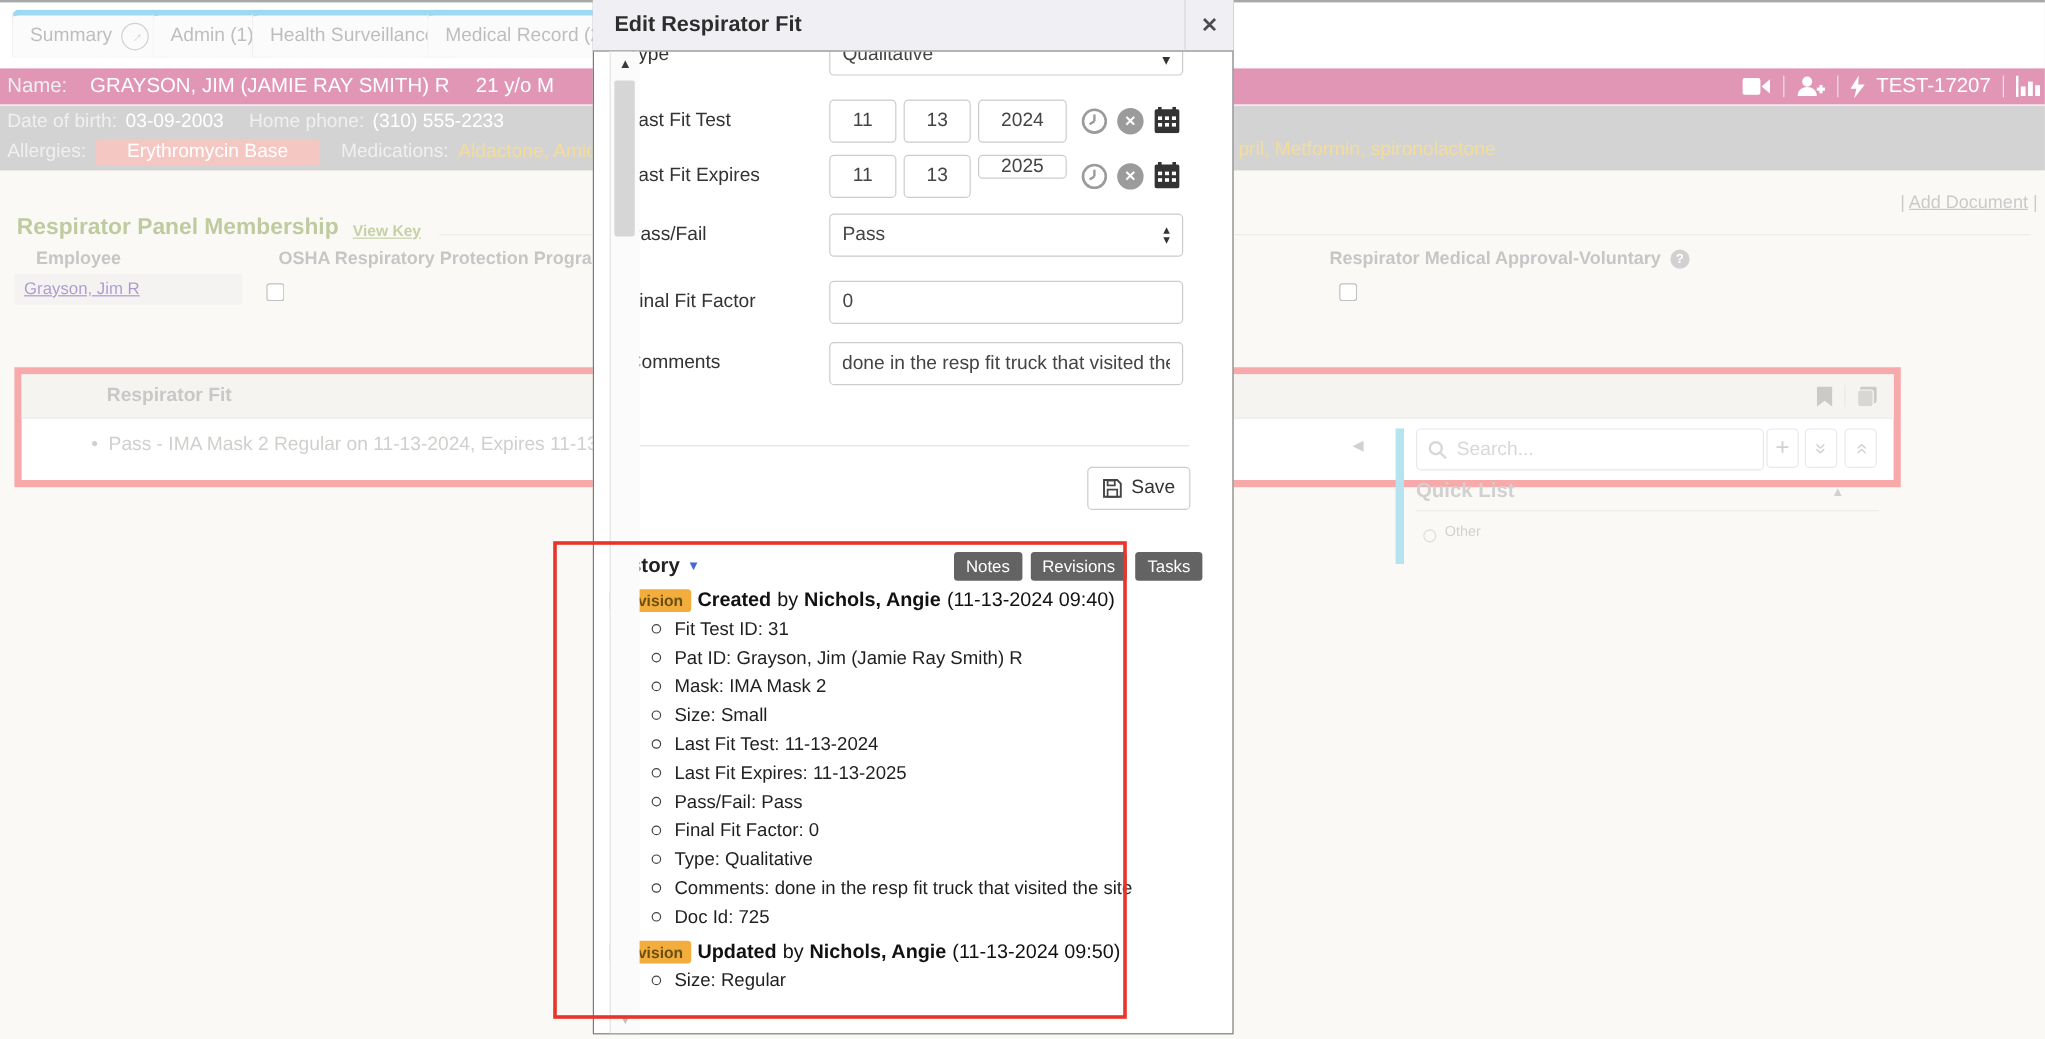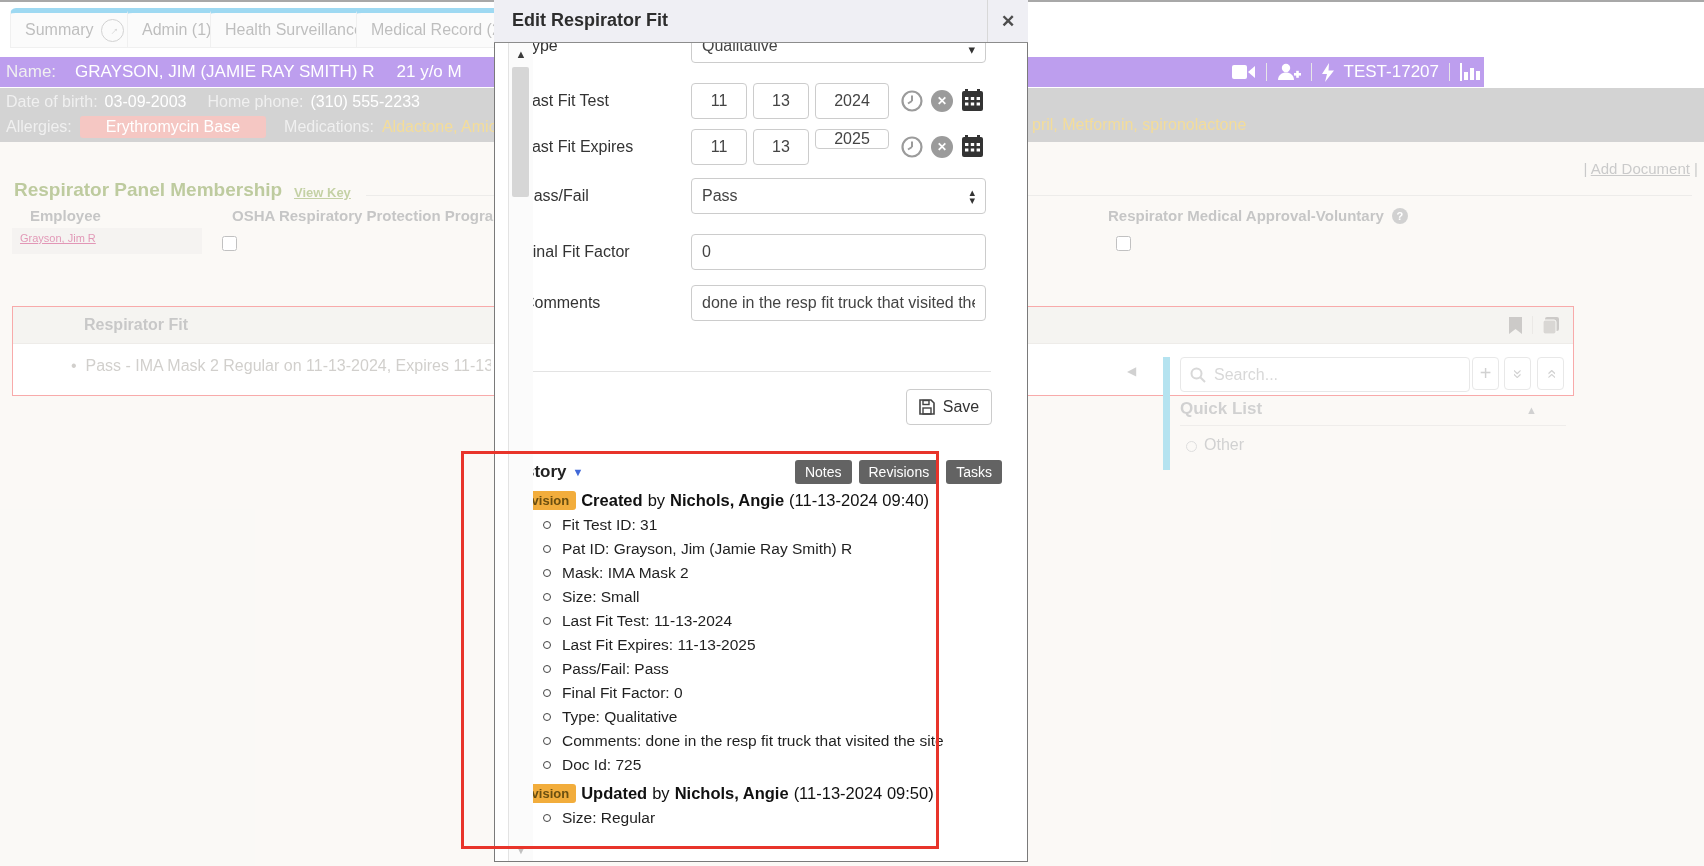--- a/index.html
+++ b/index.html
@@ -6,54 +6,54 @@
   #app{position:relative;width:1704px;height:866px;background:#fff;overflow:hidden;}
   .abs{position:absolute;}
   
   .topline{left:0;top:0;width:1704px;height:2px;background:#3f3f3f;}
   .contentbg{left:0;top:142px;width:1704px;height:724px;background:#f5f2ec;}
   .tab{top:8px;height:34px;background:#f7f7f7;border:1px solid #dedede;border-top:5px solid #29abe2;
        border-radius:6px 6px 0 0;color:#6f6f6f;font-size:16px;display:flex;align-items:center;gap:8px;padding:0 14px;}
   .popout{width:21px;height:21px;border:1px solid #9a9a9a;border-radius:50%;display:inline-flex;align-items:center;justify-content:center;
           color:#9a9a9a;font-size:12px;}
   .popout span{display:inline-block;transform:rotate(-45deg);}
-  .banner1{left:0;top:57px;width:1484px;height:30px;background:#6d28d9;color:#fff;font-size:17px;display:flex;align-items:center;}
+  .banner1{left:0;top:57px;width:1704px;height:30px;background:#be185d;color:#fff;font-size:17px;display:flex;align-items:center;}
   .banner2{left:0;top:88px;width:1704px;height:54px;background:#9e9e9e;color:#fff;font-size:16px;}
   .blabel{color:#dedede;}
   .allergy-badge{background:#e8837a;color:#fff;padding:2px 26px;border-radius:3px;}
   .meds{color:#e6b31e;}
   .b-icons{position:absolute;right:4px;top:0;height:30px;display:flex;align-items:center;gap:10px;color:#fff;font-size:17px;}
   .vdiv{width:1px;height:18px;background:#c9c9c9;}
   .adddoc{color:#8a8a8a;font-size:15px;}
   .adddoc a{color:#8a8a8a;text-decoration:underline;}
   .sec-title{color:#6f8c2a;font-size:19px;font-weight:bold;}
   .viewkey{color:#7d9a38;font-size:13px;font-weight:bold;text-decoration:underline;text-align:center;}
   .sec-rule{height:1px;background:#d8d5d0;}
   .colhead{color:#808080;font-size:15px;font-weight:bold;}
   .rowcell{background:#e8e5e0;}
-  .rowlink{color:#be185d;font-size:11px;text-decoration:underline;}
+  .rowlink{color:#4c1d95;font-size:14px;text-decoration:underline;}
   .qicon{width:16px;height:16px;border-radius:50%;background:#9a9a9a;color:#fff;font-size:11px;font-weight:bold;
          display:inline-flex;align-items:center;justify-content:center;}
-  .panel{background:#fff;border:1px solid #ef4444;}
+  .panel{background:#fff;border:6px solid #ef4444;}
   .panel-h{height:36px;background:#e9e6e1;border-bottom:1px solid #d9d5cf;display:flex;align-items:center;}
   .panel-title{color:#858585;font-size:16px;font-weight:bold;margin-left:71px;}
   .bullet-line{color:#99958e;font-size:16px;white-space:nowrap;}
   .sb-collapse{color:#999;font-size:12px;}
   .bluebar{background:#5bc0de;}
   .searchbox{background:#fff;border:1px solid #ccc;border-radius:4px;display:flex;align-items:center;}
   .searchbox input{border:0;outline:0;background:transparent;font-size:16px;color:#777;width:240px;font-family:"Liberation Sans",sans-serif;}
   .searchbox input::placeholder{color:#a8a8a8;}
   .sq-btn{width:27px;height:33px;background:#fff;border:1px solid #ccc;border-radius:4px;color:#999;font-size:17px;
           display:flex;align-items:center;justify-content:center;box-sizing:border-box;}
   .rot90{transform:rotate(90deg);}  .rot270{transform:rotate(-90deg);}
   .ql-title{color:#999;font-size:17px;font-weight:bold;}
   .ql-tri{color:#9a9a9a;font-size:11px;}
   .ql-rule{height:1px;background:#dcd8d2;}
   .ql-circle{width:9px;height:9px;border:1px solid #b5b5b5;border-radius:50%;}
-  .ql-item{color:#999;font-size:16px;}
+  .ql-item{color:#999;font-size:12px;}
   
   .wash{left:0;top:0;width:1704px;height:866px;background:rgba(255,255,255,0.55);z-index:5;}
   
   .modal{left:494px;top:0;width:534px;height:862px;background:#fff;border:1px solid #7a7a7a;box-sizing:border-box;z-index:10;}
   .modal-h{position:absolute;left:0;top:0;width:100%;height:43px;background:#efeff4;border-bottom:1px solid #8c8c8c;box-sizing:border-box;z-index:3;}
   .modal-title{position:absolute;left:18px;top:10px;font-size:18px;font-weight:bold;color:#2d2d2d;}
   .modal-close{position:absolute;right:0;top:0;width:40px;height:42px;border-left:1px solid #d8d8d8;display:flex;align-items:center;justify-content:center;
                color:#4d4d4d;font-size:17px;font-weight:bold;cursor:pointer;}
   .flabel{font-size:16px;color:#333;}
   .ctl{border:1px solid #ccc;border-radius:4px;background:#fff;box-sizing:border-box;font-size:16px;color:#444;}

